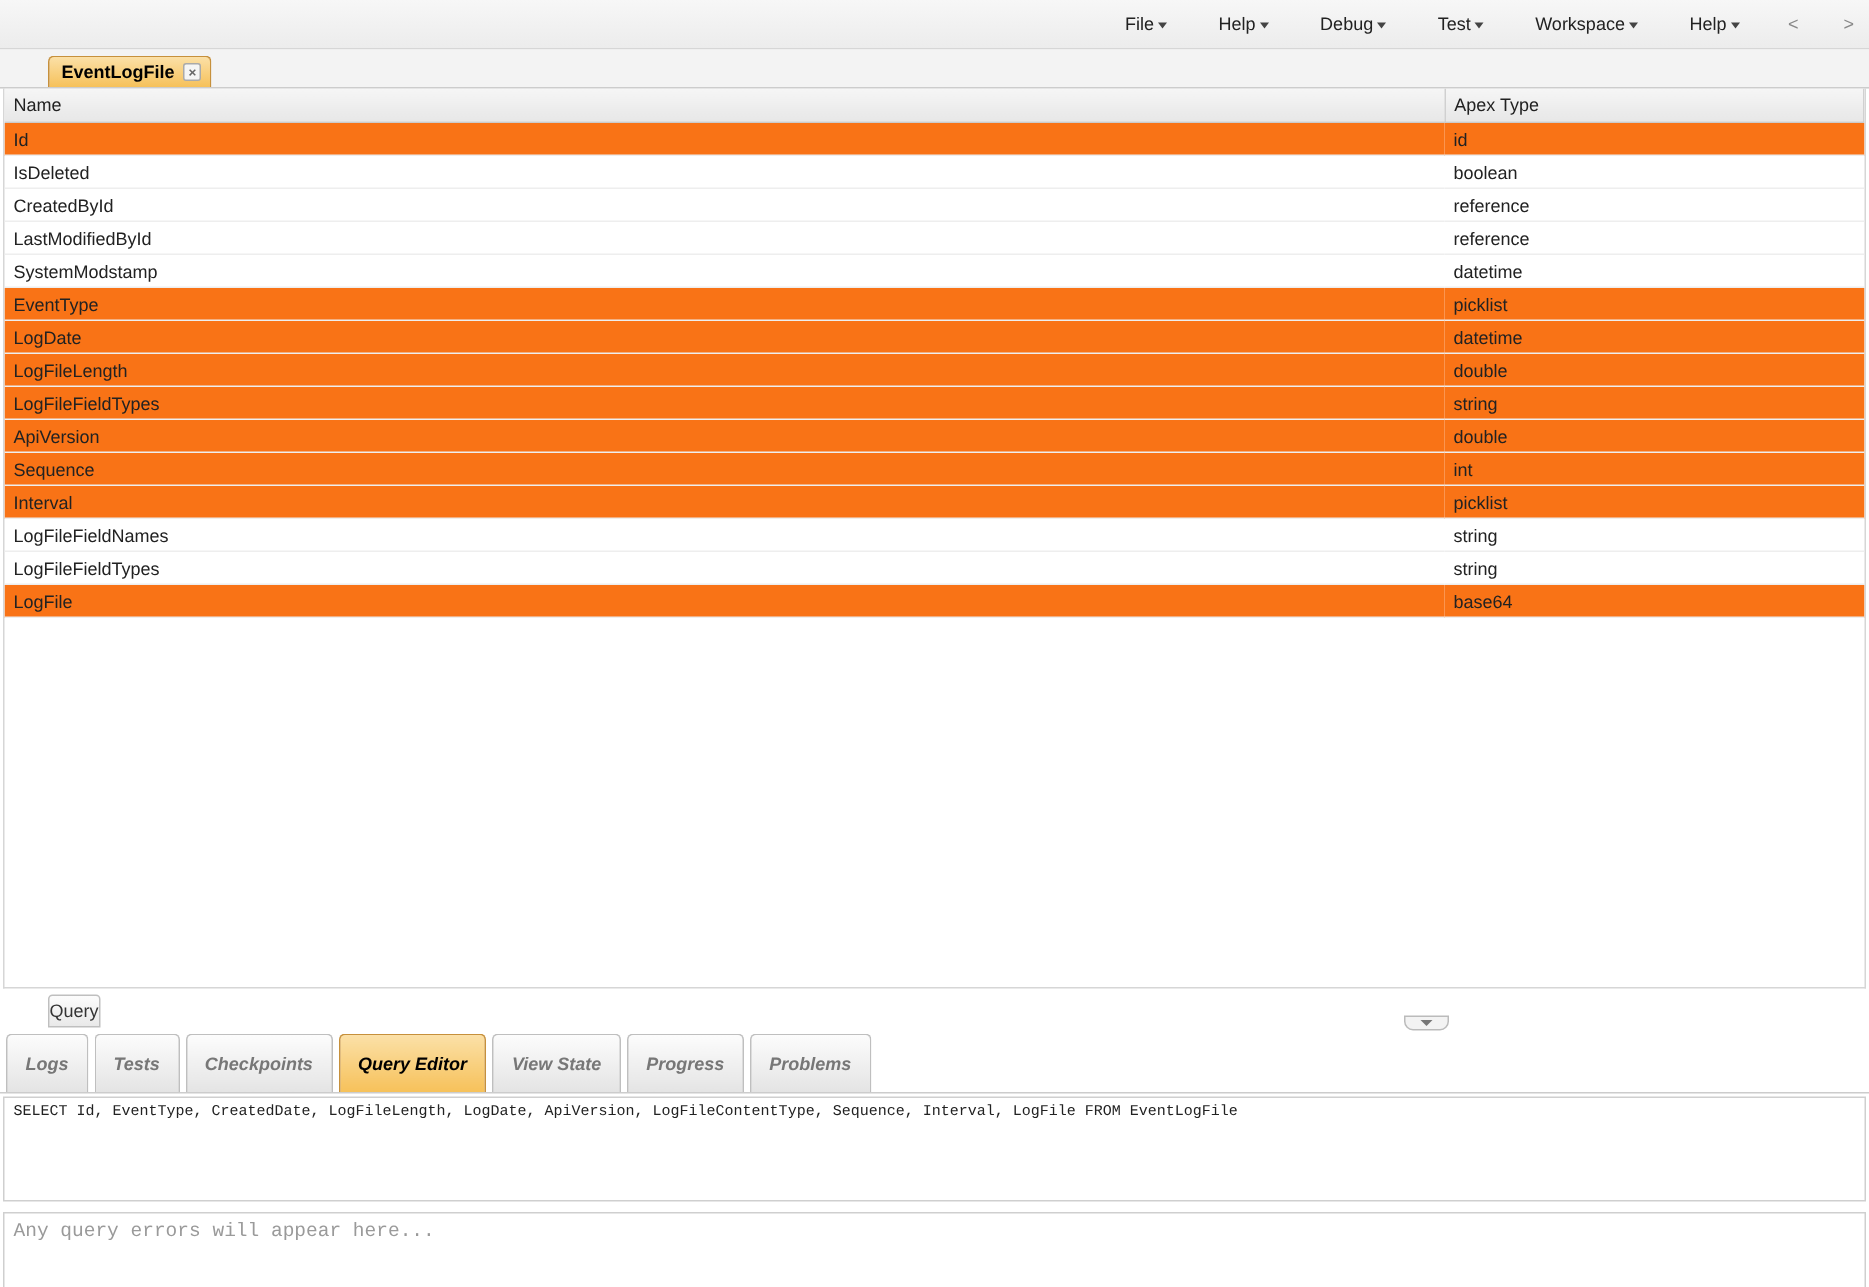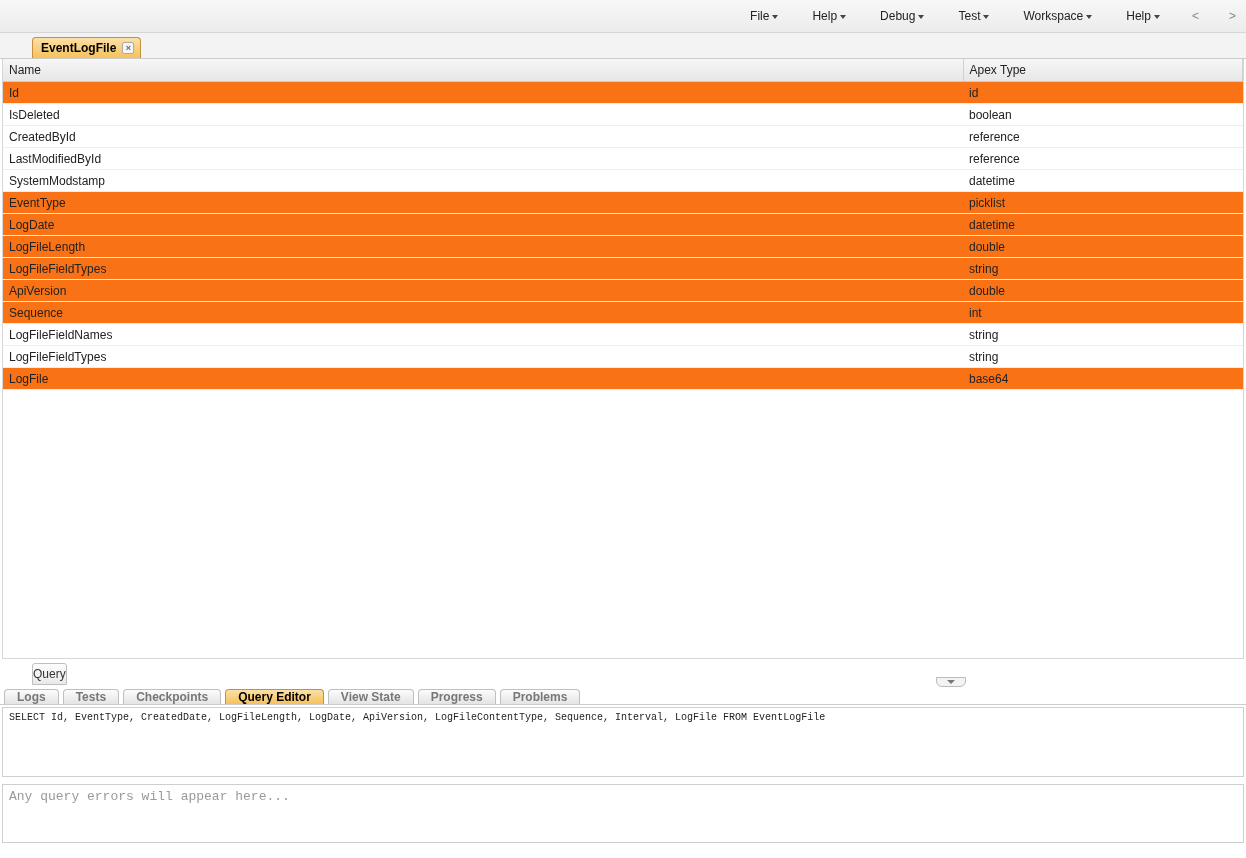--- a/index.html
+++ b/index.html
@@ -147,25 +147,26 @@
     align-items: flex-end;
     gap: 4px;
     padding: 4px 4px 0 4px;
     border-bottom: 1px solid #ccc;
   }
   .tab-bottom {
     background: linear-gradient(#fcfcfc, #e4e4e4);
     border: 1px solid #bfbfbf;
     border-bottom: none;
     border-radius: 4px 4px 0 0;
-    padding: 0 12px;
+    padding: 12px 12px;
     font-weight: bold;
     font-size: 12px;
     color: #777;
     cursor: pointer;
+    font-style: italic;
   }
   .tab-bottom.active {
     background: linear-gradient(#fbe0a7, #f6c15a);
     border-color: #c6903c;
     color: #000;
   }
 
   .editor {
     width: calc(100% - 4px);
     margin: 2px;
@@ -279,20 +280,24 @@
           <td>string</td>
         </tr>
         <tr class="highlight">
           <td>ApiVersion</td>
           <td>double</td>
         </tr>
         <tr class="highlight">
           <td>Sequence</td>
           <td>int</td>
         </tr>
+        <tr class="highlight">
+          <td>Interval</td>
+          <td>picklist</td>
+        </tr>
         <tr>
           <td>LogFileFieldNames</td>
           <td>string</td>
         </tr>
         <tr>
           <td>LogFileFieldTypes</td>
           <td>string</td>
         </tr>
         <tr class="highlight">
           <td>LogFile</td>

